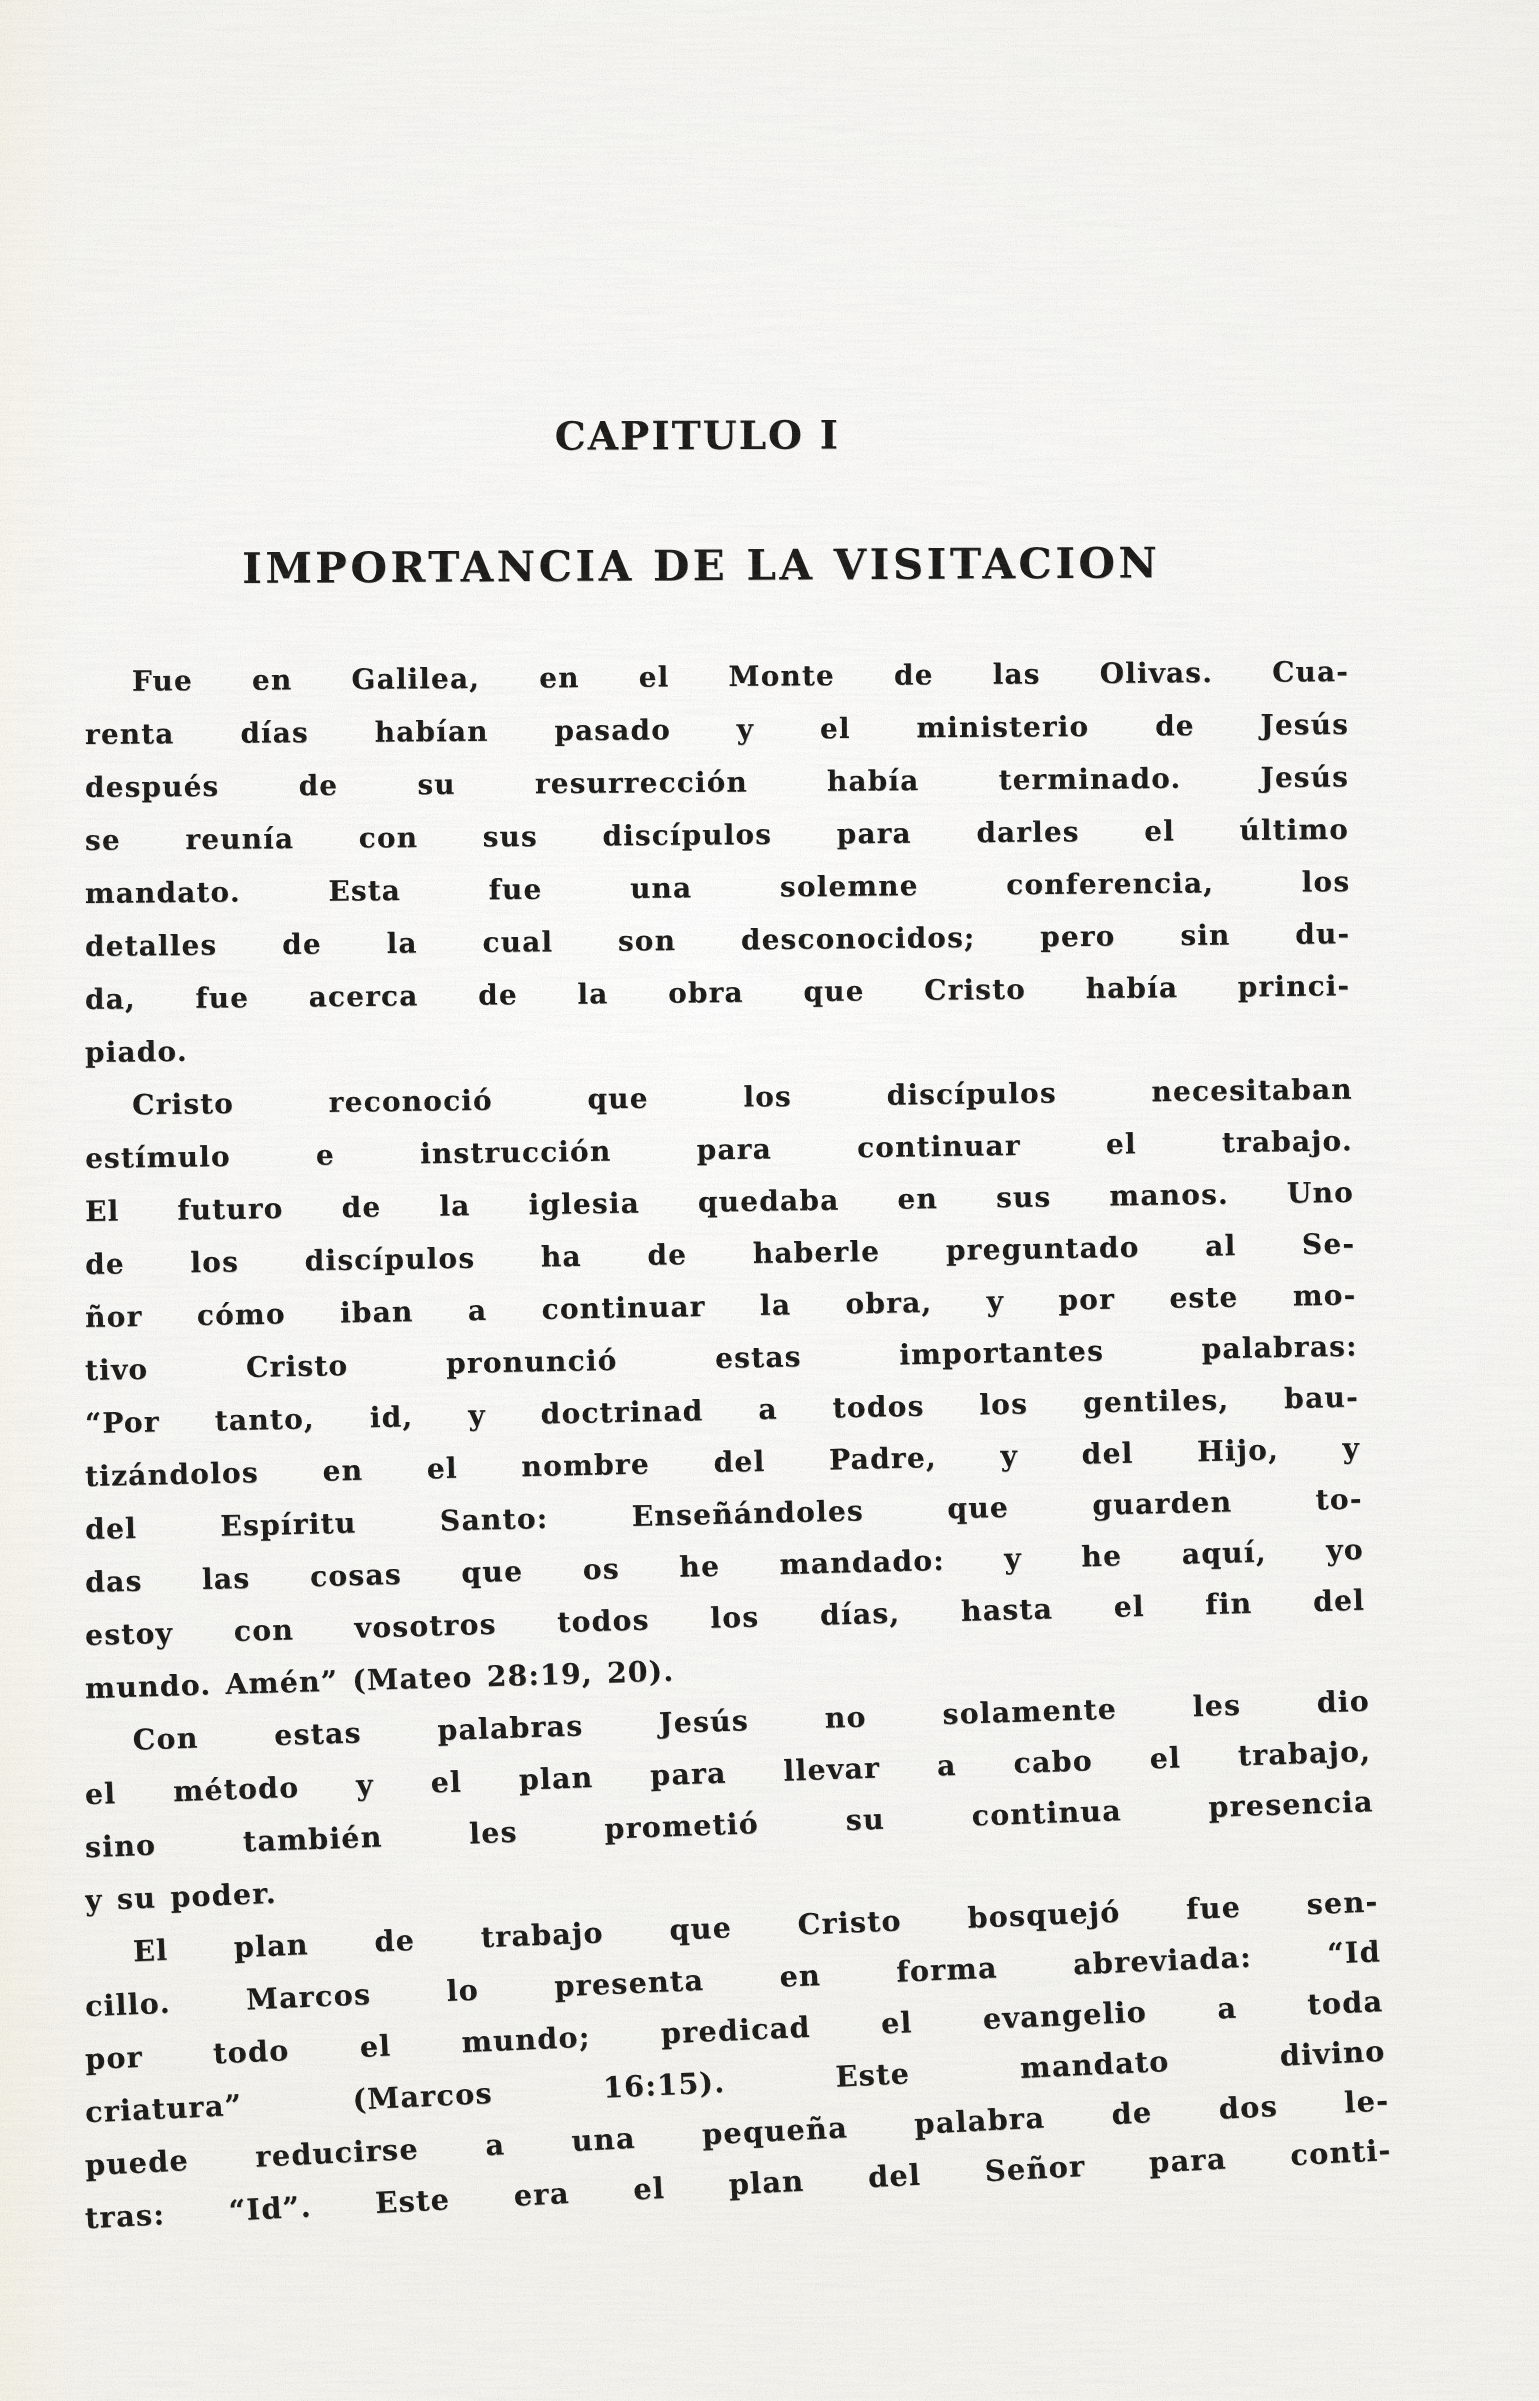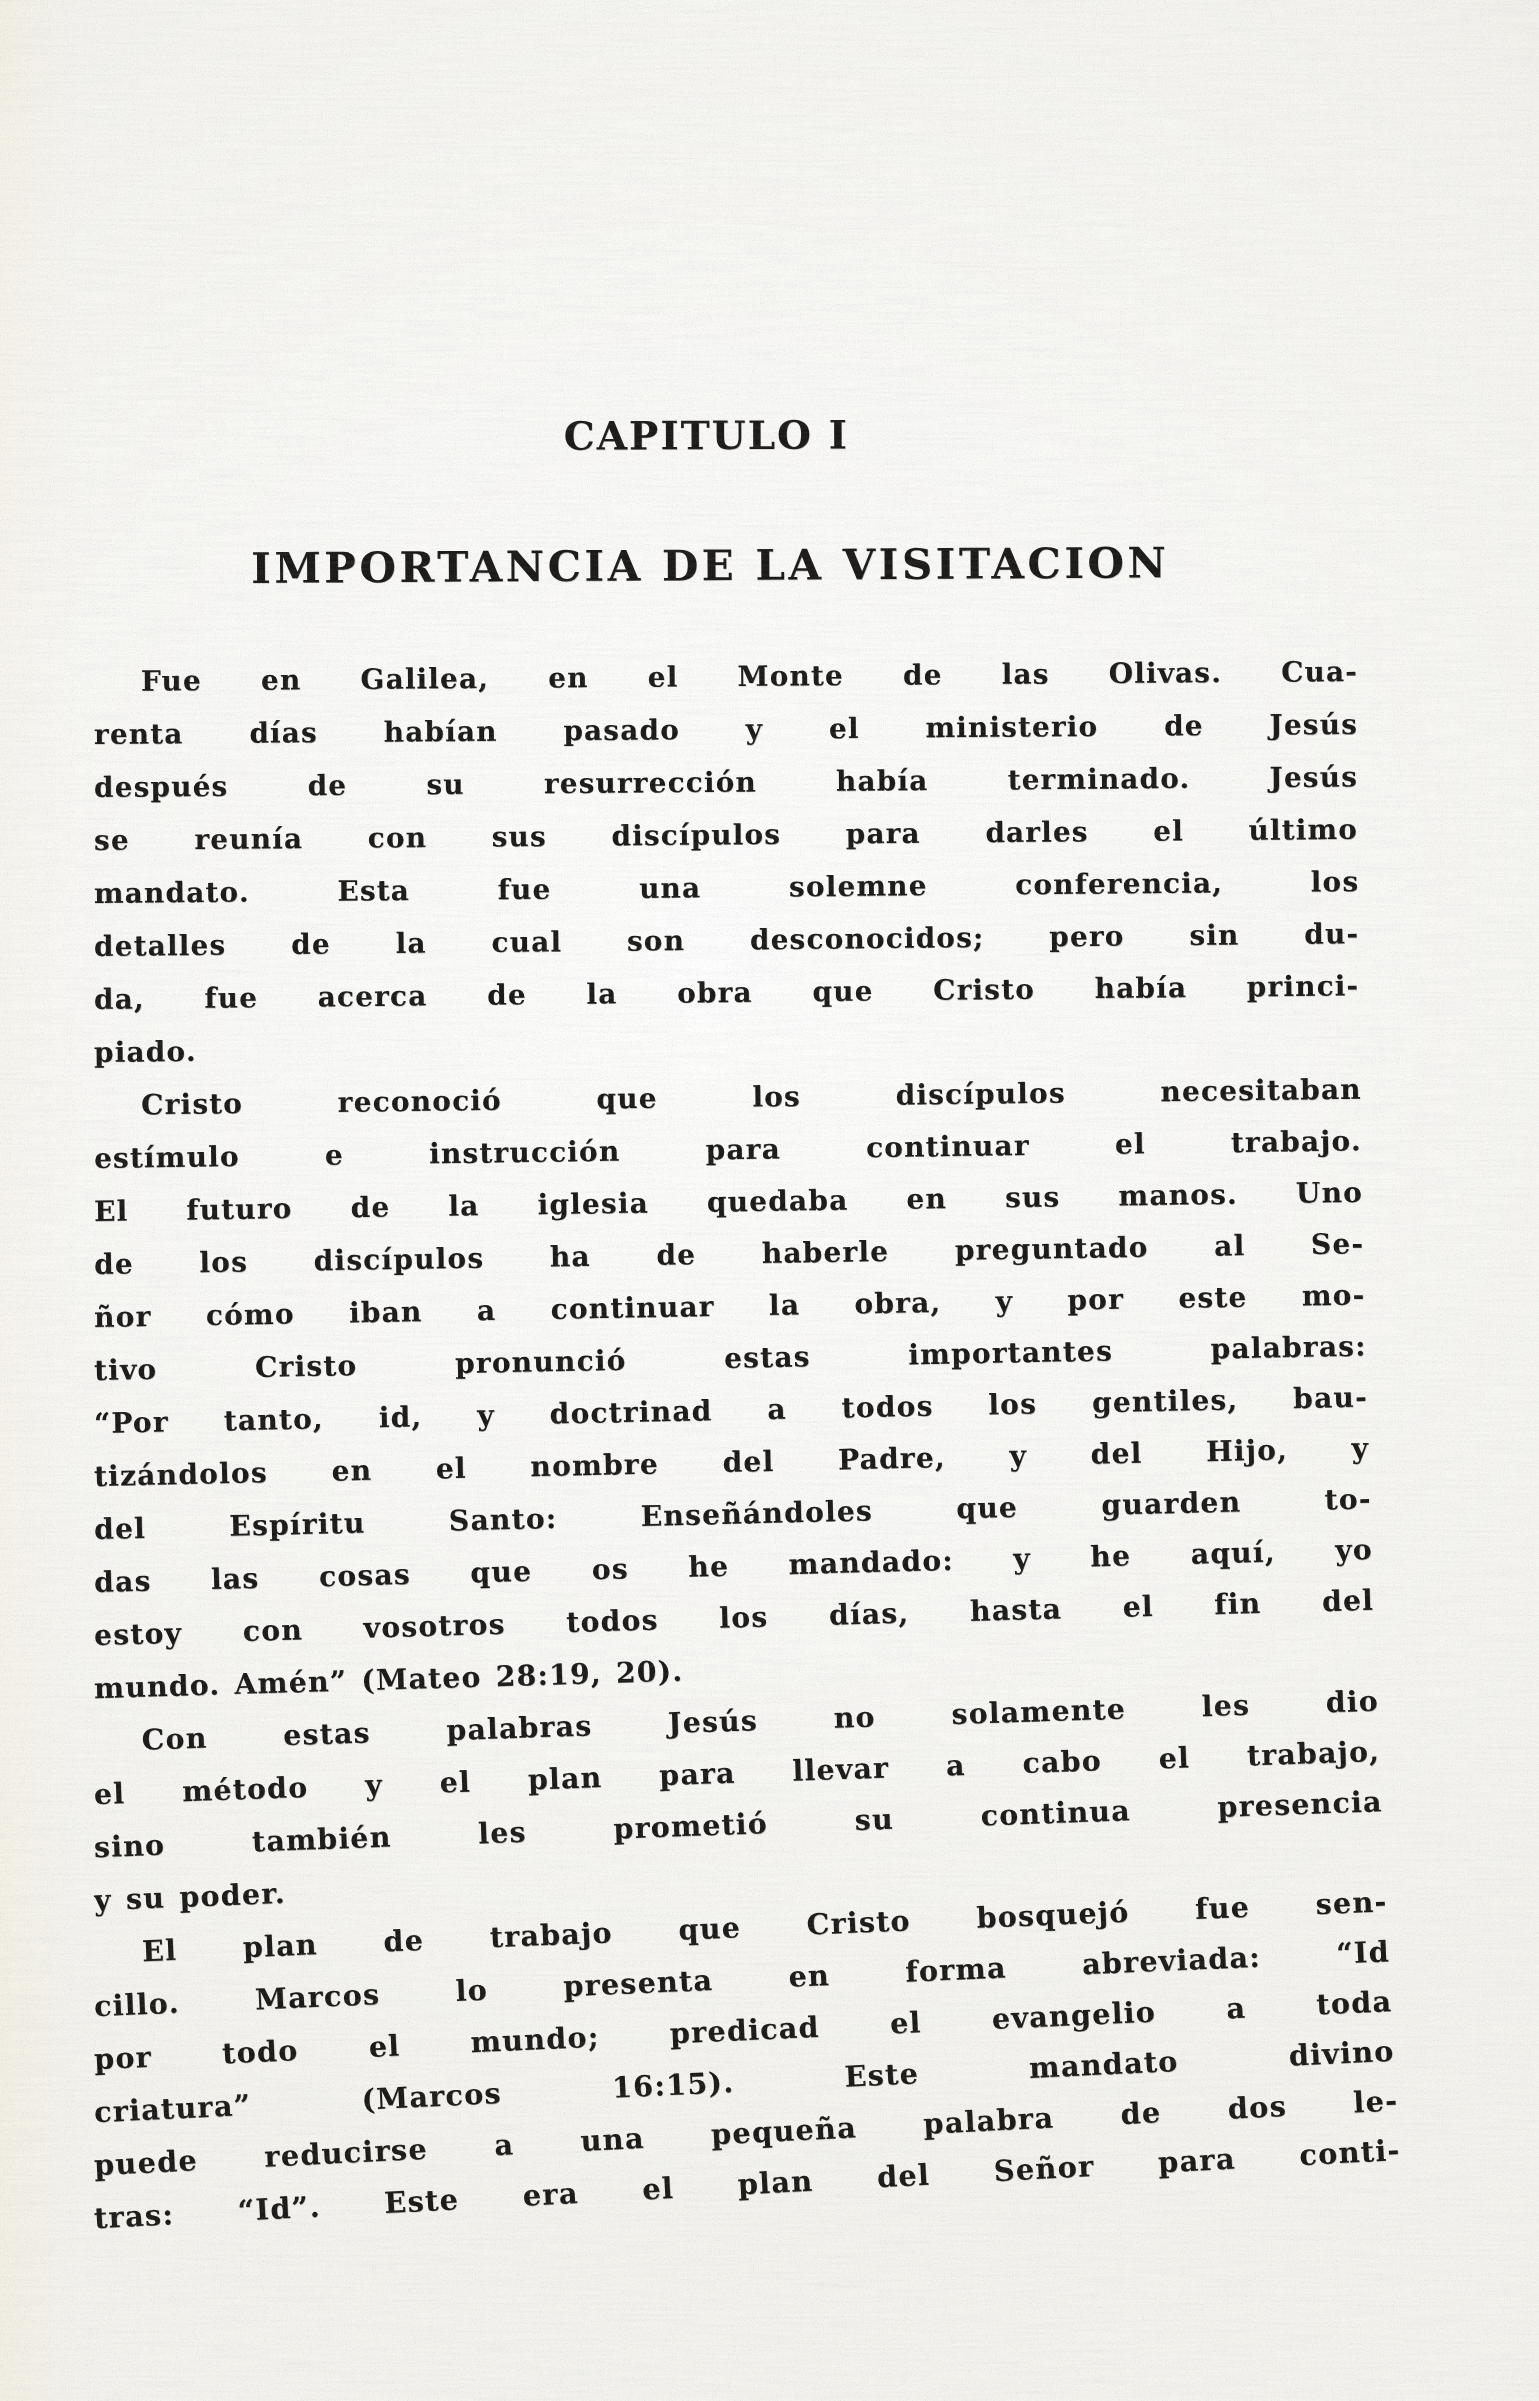--- a/index.html
+++ b/index.html
@@ -11,21 +11,21 @@
       radial-gradient(ellipse 130% 85% at 46% 40%, rgba(255,255,255,0.9) 0%, rgba(255,255,255,0) 62%),
       linear-gradient(90deg, rgba(244,238,222,0.55) 0%, rgba(244,238,222,0) 5%),
       radial-gradient(ellipse 115% 115% at 50% 52%, #f4f3ee 55%, #eae8e0 100%);
     background-color:#f2f1ec;
     font-family:"DejaVu Serif","Liberation Serif",serif;
     color:var(--ink,#191816);
   }
   .texture{position:absolute;inset:0;pointer-events:none;}
   .content{
     position:absolute;
-    left:94px;top:0;
+    left:85px;top:0;
     width:1264px;
   }
   .chapter{
     margin:415px 0 0 0;
     font-size:39px;line-height:41px;
     font-weight:700;
     letter-spacing:2px;
     text-align:center;
     transform:rotate(-0.25deg) translateX(-19.7px);
     text-shadow:0.5px 0.6px 0.6px rgba(25,24,22,0.28);

